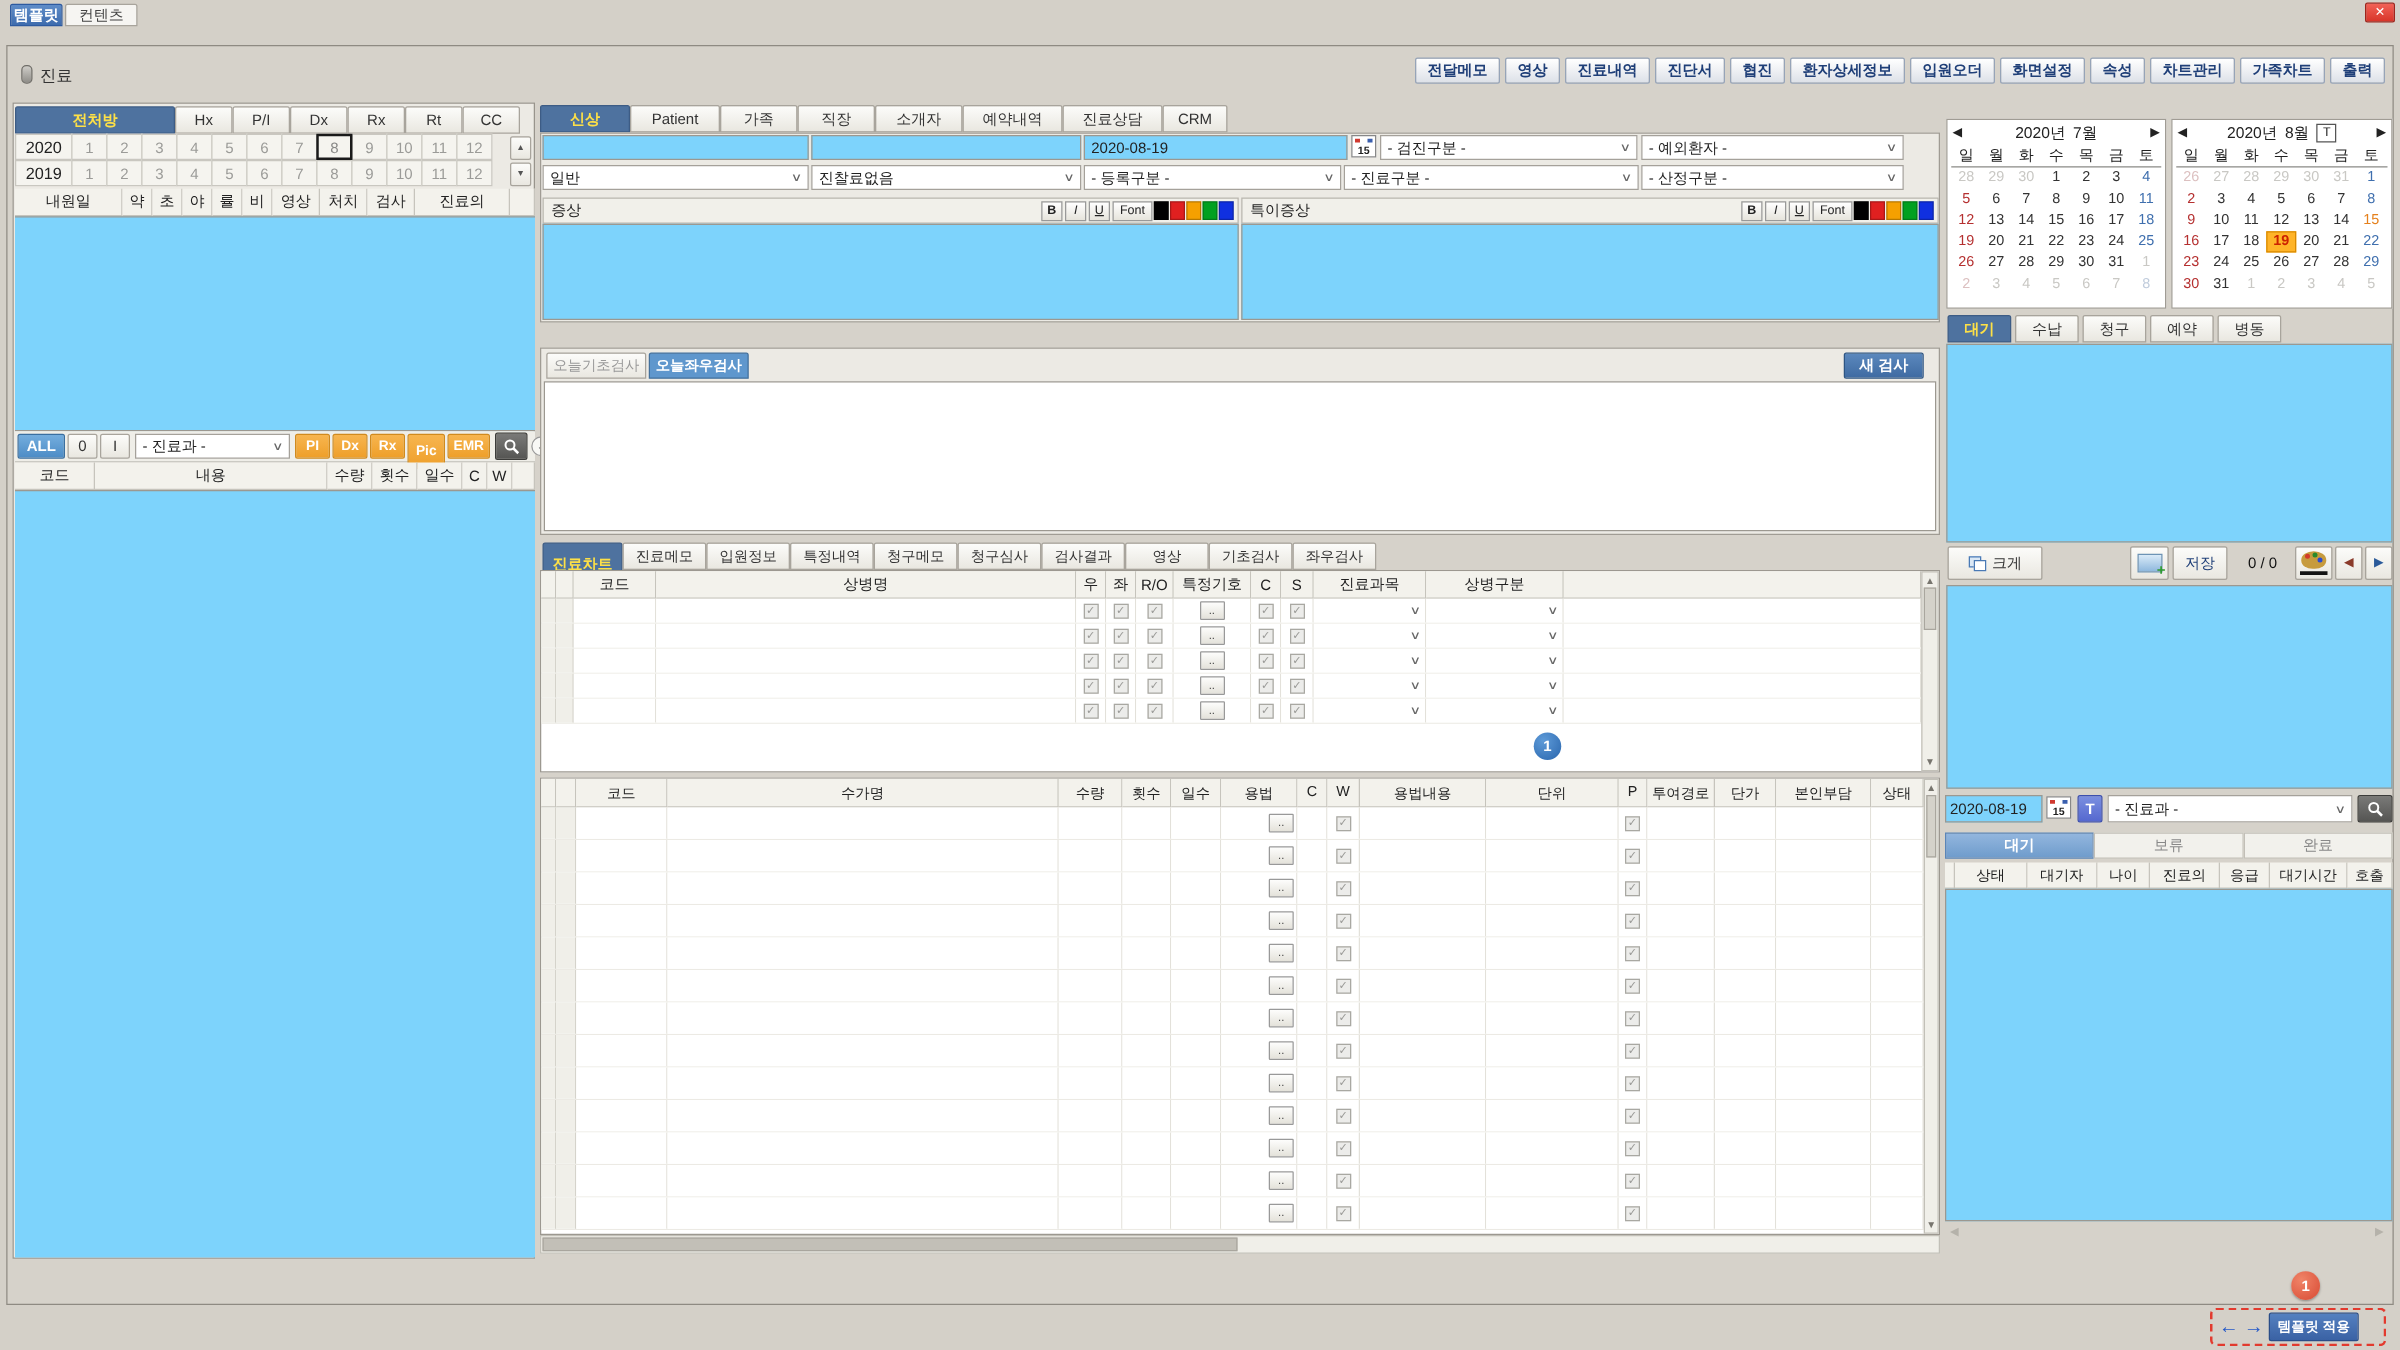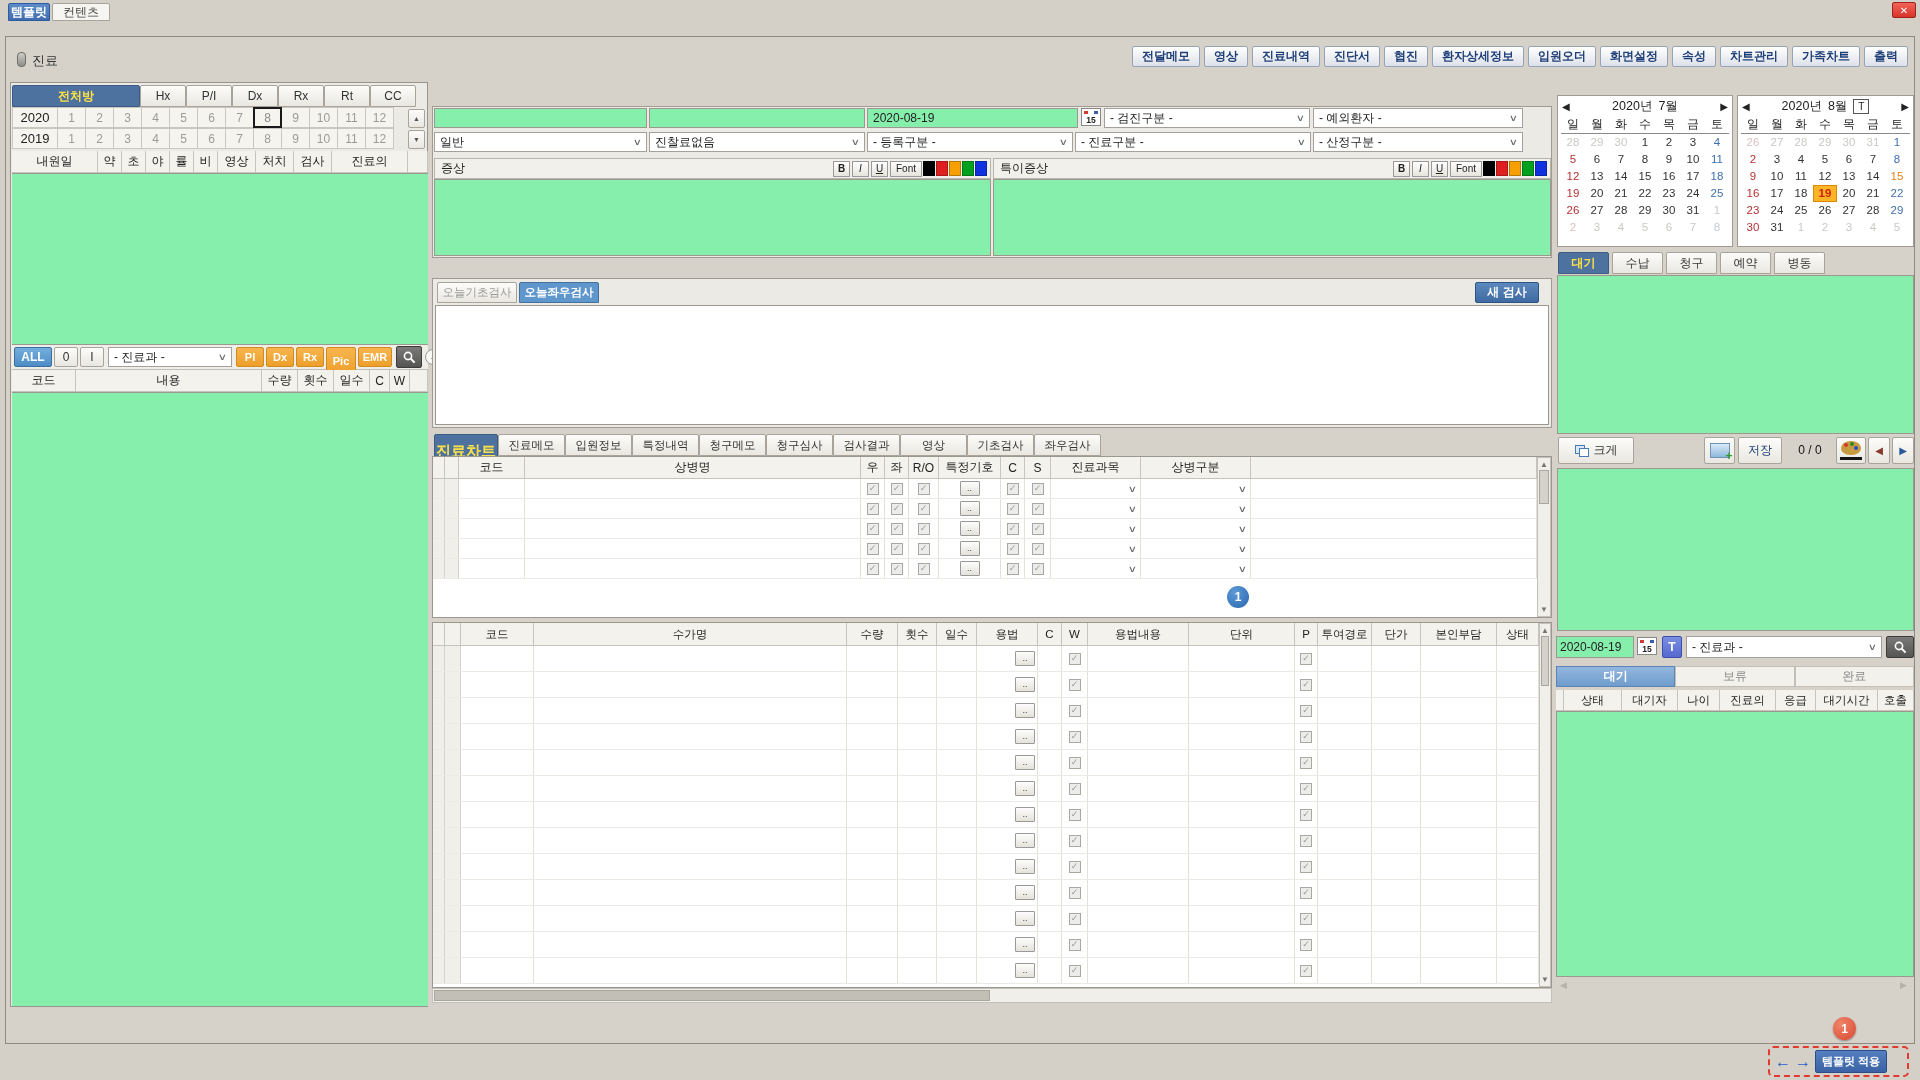--- a/index.html
+++ b/index.html
@@ -1,19 +1,19 @@
 <!DOCTYPE html>
 <html><head>
 <meta charset="utf-8">
 <style>
 *{box-sizing:border-box;margin:0;padding:0}
 html,body{width:1920px;height:1080px;overflow:hidden}
 #app{position:relative;width:1920px;height:1080px;background:#d4d0c8;font-family:"Liberation Sans","DejaVu Sans",sans-serif;font-size:12px;color:#222}
 .abs{position:absolute}
-.wbox{background:#86efac;border:1px solid #9c9890}
+.wbox{background:#7dd3fc;border:1px solid #9c9890}
 .tab{display:flex;align-items:center;justify-content:center;border:1px solid #a8a49c;background:linear-gradient(#fcfcfa,#e9e7e0);font-size:12px;color:#333;border-radius:2px 2px 0 0;cursor:default;white-space:nowrap}
 .tab.act{background:#4e729f;color:#fde047;font-weight:bold;border-color:#3d5c85}
 .tab.dis{color:#999}
 .tab.bluact{background:#5f97cd;color:#fff;font-weight:bold;border-color:#43709c}
 .tbtn{height:21px;padding:0 9px;display:inline-flex;align-items:center;border:1px solid #96a4b8;border-radius:2px;background:linear-gradient(#ffffff,#dde1e8);color:#1f3f78;font-weight:bold;font-size:12px;white-space:nowrap}
 .hcell{display:flex;align-items:center;justify-content:center;background:#f3f2ec;border-right:1px solid #c6c4bc;border-bottom:1px solid #c6c4bc;font-size:12px;color:#222;height:100%;white-space:nowrap;overflow:hidden}
 .row-cell{border-right:1px solid #e3e1da;height:100%;display:flex;align-items:center;justify-content:center;background:#fff}
 .row-cell.sel{background:#f0efe9;border-right:1px solid #d5d3cb}
 .cb{width:12px;height:12px;background:#ececea;border:1px solid #a9a8a2;display:inline-flex;align-items:center;justify-content:center;color:#9b9b98;font-size:9px;line-height:1}
 .cb::after{content:"✓"}
@@ -167,20 +167,30 @@
         <div class="hcell" style="width: 36px;">횟수</div>
         <div class="hcell" style="width: 36px;">일수</div>
         <div class="hcell" style="width: 20px;">C</div>
         <div class="hcell" style="width: 20px;">W</div>
         <div class="hcell" style="width: 18px;"></div>
       </div>
     <div class="wbox" style="position:absolute;left:1px;top:309px;width:416px;height:614px;border:none;border-top:1px solid #9c9890;"></div>
   </div>
 
   <div class="abs" id="center-panel" style="left:432px;top:82px;width:1120px;height:925px;">
+    <div id="cp-tabs" style="position:absolute;left:0;top:2px;display:flex;">
+        <div class="tab act" style="width: 72px; height: 22px;">신상</div>
+        <div class="tab" style="width: 72px; height: 22px;">Patient</div>
+        <div class="tab" style="width: 62px; height: 22px;">가족</div>
+        <div class="tab" style="width: 62px; height: 22px;">직장</div>
+        <div class="tab" style="width: 70px; height: 22px;">소개자</div>
+        <div class="tab" style="width: 80px; height: 22px;">예약내역</div>
+        <div class="tab" style="width: 80px; height: 22px;">진료상담</div>
+        <div class="tab" style="width: 52px; height: 22px;">CRM</div>
+      </div>
     <div style="position:absolute;left:0;top:24px;width:1120px;height:152px;border:1px solid #a09c94;background:#eceae4;"></div>
     <div id="cp-row1"></div>
     <div id="cp-row2"></div>
 
     <div class="abs" style="left:2px;top:76px;width:557px;height:21px;background:#f1f0ea;border:1px solid #b8b5ad;display:flex;align-items:center;justify-content:space-between;padding:0 3px;">
       <span style="padding-left:3px;">증상</span>
       <span id="fmt1" style="display:flex;align-items:center;">
           <div class="fmtbtn" style="font-weight: bold;">B</div>
           <div class="fmtbtn" style="font-style: italic;">I</div>
           <div class="fmtbtn" style="text-decoration: underline;">U</div>
@@ -212,21 +222,21 @@
     <div class="abs" style="left:0;top:196px;width:1120px;height:150px;border:1px solid #a09c94;background:#eceae4;">
       <div id="exam-tabs" style="position:absolute;left:4px;top:3px;display:flex;gap:2px;">
           <div class="tab dis" style="width: 80px; height: 21px; font-size: 11.5px;">오늘기초검사</div>
           <div class="tab bluact" style="width: 80px; height: 21px; font-size: 11.5px;">오늘좌우검사</div>
         </div>
       <div class="abs" style="left:1042px;top:3px;width:64px;height:21px;background:linear-gradient(#5b88bd,#3f6ba2);border:1px solid #2d5583;color:#fff;font-weight:bold;display:flex;align-items:center;justify-content:center;border-radius:2px;">새 검사</div>
       <div style="position:absolute;left:2px;top:26px;width:1114px;height:120px;background:#fff;border:1px solid #9c9890;"></div>
     </div>
 
     <div id="chart-tabs" style="position:absolute;left:2px;top:352px;display:flex;">
-        <div class="tab act" style="width: 64px; height: 35px; font-size: 15px;">진료차트</div>
+        <div class="tab act" style="width: 64px; height: 35px; font-size: 12px;">진료차트</div>
         <div class="tab" style="width: 67px; height: 22px; font-size: 11.5px;">진료메모</div>
         <div class="tab" style="width: 67px; height: 22px; font-size: 11.5px;">입원정보</div>
         <div class="tab" style="width: 67px; height: 22px; font-size: 11.5px;">특정내역</div>
         <div class="tab" style="width: 67px; height: 22px; font-size: 11.5px;">청구메모</div>
         <div class="tab" style="width: 67px; height: 22px; font-size: 11.5px;">청구심사</div>
         <div class="tab" style="width: 67px; height: 22px; font-size: 11.5px;">검사결과</div>
         <div class="tab" style="width: 67px; height: 22px; font-size: 11.5px;">영상</div>
         <div class="tab" style="width: 67px; height: 22px; font-size: 11.5px;">기초검사</div>
         <div class="tab" style="width: 67px; height: 22px; font-size: 11.5px;">좌우검사</div>
       </div>

